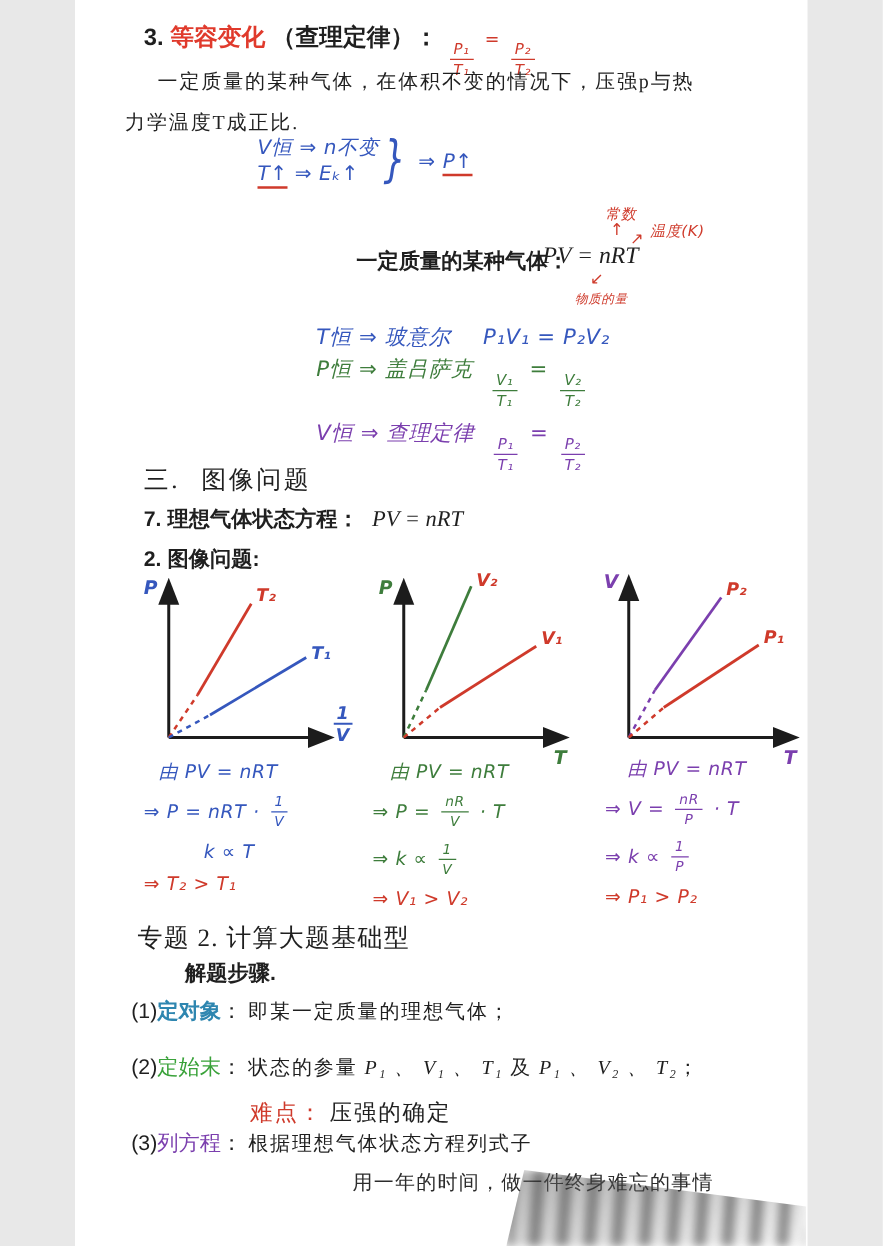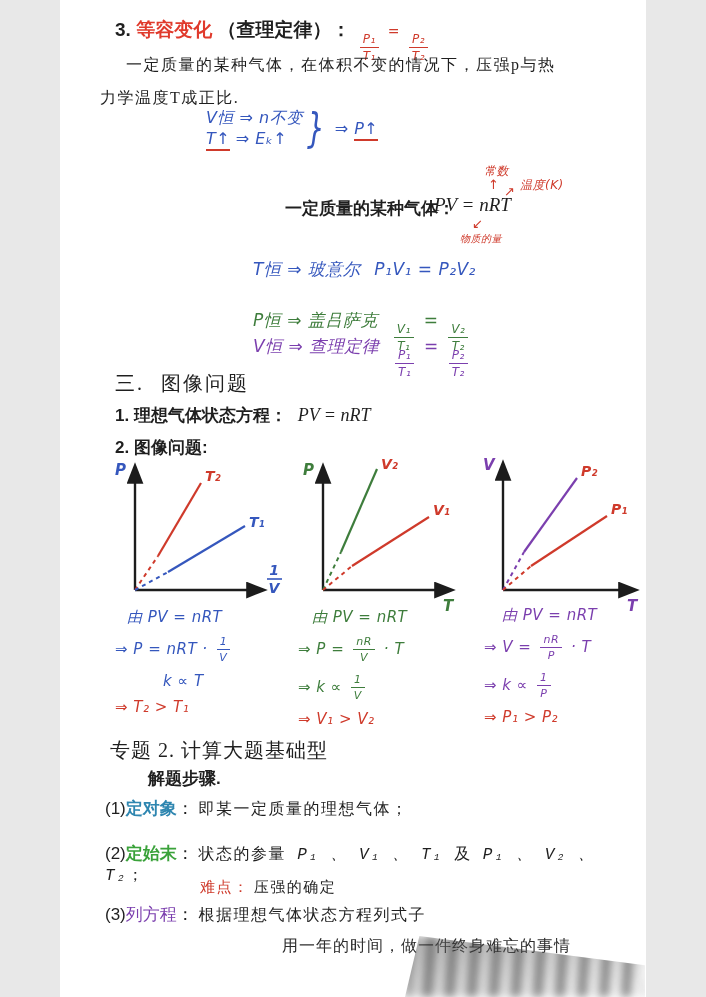--- a/index.html
+++ b/index.html
@@ -36,21 +36,21 @@
   .law-row .fr{font-size:12px;}
 
   .derive{font-size:15px;line-height:1.0;}
   .derive .row{margin-bottom:11px;display:flex;align-items:center;gap:5px;}
   .derive .fr{font-size:11px;vertical-align:-6px;}
 
   .glabel{font-family:"DejaVu Sans",sans-serif;font-style:italic;font-weight:bold;font-size:14px;}
   .gaxis-label{font-family:"DejaVu Sans",sans-serif;font-style:italic;font-weight:bold;font-size:15px;}
 
   .step{font-size:17px;}
-  .step .body{font-family:Liberation Mono, monospace;font-size:16px;letter-spacing:1.5px;}
+  .step .body{font-family:Liberation Serif, serif;font-size:16px;letter-spacing:1.5px;}
   .vars{font-family:"DejaVu Serif",serif;font-style:italic;letter-spacing:1px;}
 
   .watermark{font-family:"Liberation Serif",serif;font-size:16px;color:#2c2c2c;letter-spacing:1px;}
   .shadow-blob{pointer-events:none;
     background:
       repeating-linear-gradient(94deg, rgba(45,45,45,.70) 0 9px, rgba(190,190,190,.18) 9px 22px),
       linear-gradient(to bottom right, rgba(70,70,70,.55), rgba(230,230,230,.05));
     clip-path:polygon(6% 0, 100% 48%, 100% 100%, 0 100%);
     filter:blur(4px);opacity:.8;}
 </style>
@@ -105,23 +105,23 @@
   <div class="abs hw c-red" style="left:428px;top:177px;font-size:13px;">↑</div>
   <div class="abs hw c-red" style="left:444px;top:184px;font-size:13px;">↗</div>
   <div class="abs hw c-red" style="left:460px;top:177px;font-size:12px;">温度(K)</div>
   <div class="abs hw c-red" style="left:412px;top:216px;font-size:13px;">↙</div>
   <div class="abs hw c-red" style="left:400px;top:232px;font-size:10px;">物质的量</div>
 
   <div class="abs hw c-blue law-row" style="left:193px;top:258px;">
     <span>T恒</span>
     <span>⇒</span>
     <span>玻意尔</span>
-    <span style="margin-left:8px;">P₁V₁ = P₂V₂</span>
-  </div>
-  <div class="abs hw c-green law-row" style="left:193px;top:309px;">
+    <span style="margin-left:20px;">P₁V₁ = P₂V₂</span>
+  </div>
+  <div class="abs hw c-green law-row" style="left:193px;top:284px;">
     <span>P恒</span>
     <span>⇒</span>
     <span>盖吕萨克</span>
     <span class="fr" style="margin-left:10px;">
         <span class="n">V₁</span>
         <span class="d">T₁</span>
       </span>
     <span>=</span>
     <span class="fr">
         <span class="n">V₂</span>
@@ -142,21 +142,21 @@
         <span class="d">T₂</span>
       </span>
   </div>
 
   <div class="abs song" style="left:55px;top:370px;font-size:20px;letter-spacing:2px;">
     <span>三.</span>
     <span style="margin-left:10px;">图像问题</span>
   </div>
 
   <div class="abs" style="left:55px;top:404px;font-size:17px;">
-    <span class="hei">1. 理想气体状态方程：</span>
+    <span class="hei">7. 理想气体状态方程：</span>
     <span class="mathit" style="font-size:18px;margin-left:6px;">PV = nRT</span>
   </div>
   <div class="abs hei" style="left:55px;top:436px;font-size:17px;">2. 图像问题:</div>
 
   <svg class="abs" style="left:45px;top:453px;" width="190" height="160" viewBox="0 0 190 160">
     <defs>
       <marker id="ah1" markerWidth="9" markerHeight="8" refX="7" refY="3.5" orient="auto">
         <path d="M0,0 L9,3.5 L0,7 z" fill="#1c1c1c"></path>
       </marker>
     </defs>
@@ -267,25 +267,25 @@
 
   <div class="abs song" style="left:50px;top:737px;font-size:20px;letter-spacing:1px;">专题 2. 计算大题基础型</div>
   <div class="abs hei" style="left:88px;top:767px;font-size:17px;">解题步骤.</div>
 
   <div class="abs step" style="left:45px;top:797px;">
     <span class="hei" style="font-weight:normal;">(1)</span><span class="hei c-teal" style="font-weight:bold;">定对象</span><span class="hei" style="font-weight:normal;">：</span>
     <span class="body">即某一定质量的理想气体；</span>
   </div>
 
   <div class="abs step" style="left:45px;top:842px;">
-    <span class="hei" style="font-weight:normal;">(2)</span><span class="hei" style="font-weight:bold;color:#3aa23a;">定始末</span><span class="hei" style="font-weight:normal;">：</span>
+    <span class="hei" style="font-weight:normal;">(2)</span><span class="hei" style="font-weight:normal;color:#3aa23a;">定始末</span><span class="hei" style="font-weight:normal;">：</span>
     <span class="body">状态的参量 </span><span class="body vars">P₁ 、 V₁ 、 T₁</span><span class="body"> 及 </span><span class="body vars">P₁ 、 V₂ 、 T₂</span><span class="body">；</span>
   </div>
 
-  <div class="abs" style="left:140px;top:878px;font-size:15px;">
+  <div class="abs" style="left:140px;top:878px;font-size:18px;">
     <span class="kai c-red">难点：</span>
     <span class="kai">压强的确定</span>
   </div>
 
   <div class="abs step" style="left:45px;top:903px;">
     <span class="hei" style="font-weight:normal;">(3)</span><span class="hei c-purple" style="font-weight:normal;">列方程</span><span class="hei" style="font-weight:normal;">：</span>
     <span class="body">根据理想气体状态方程列式子</span>
   </div>
 
   <div class="abs watermark" style="left:222px;top:936px;">用一年的时间，做一件终身难忘的事情</div>

